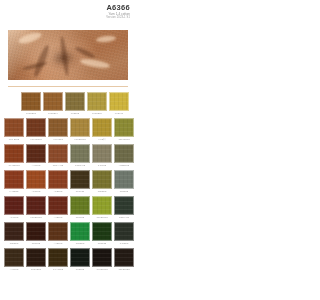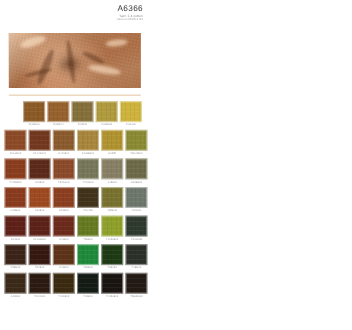--- a/index.html
+++ b/index.html
@@ -11,21 +11,21 @@
   }
   .card{position:relative;width:136px;height:300px;background:#fff;}
 
   
   .header{
     position:absolute;top:0;left:0;right:6px;
     text-align:right;
     padding-top:3px;
   }
   .sku{
-    font-size:7.5px;font-weight:normal;color:#3a3a3a;
+    font-size:7.5px;font-weight:bold;color:#3a3a3a;
     letter-spacing:.3px;line-height:9px;
   }
   .sub1{
     font-size:3px;color:#8a8a8a;line-height:4px;
     letter-spacing:.1px;
   }
   .sub2{
     font-size:2.7px;color:#a0a0a0;line-height:4px;
     letter-spacing:.1px;
   }

